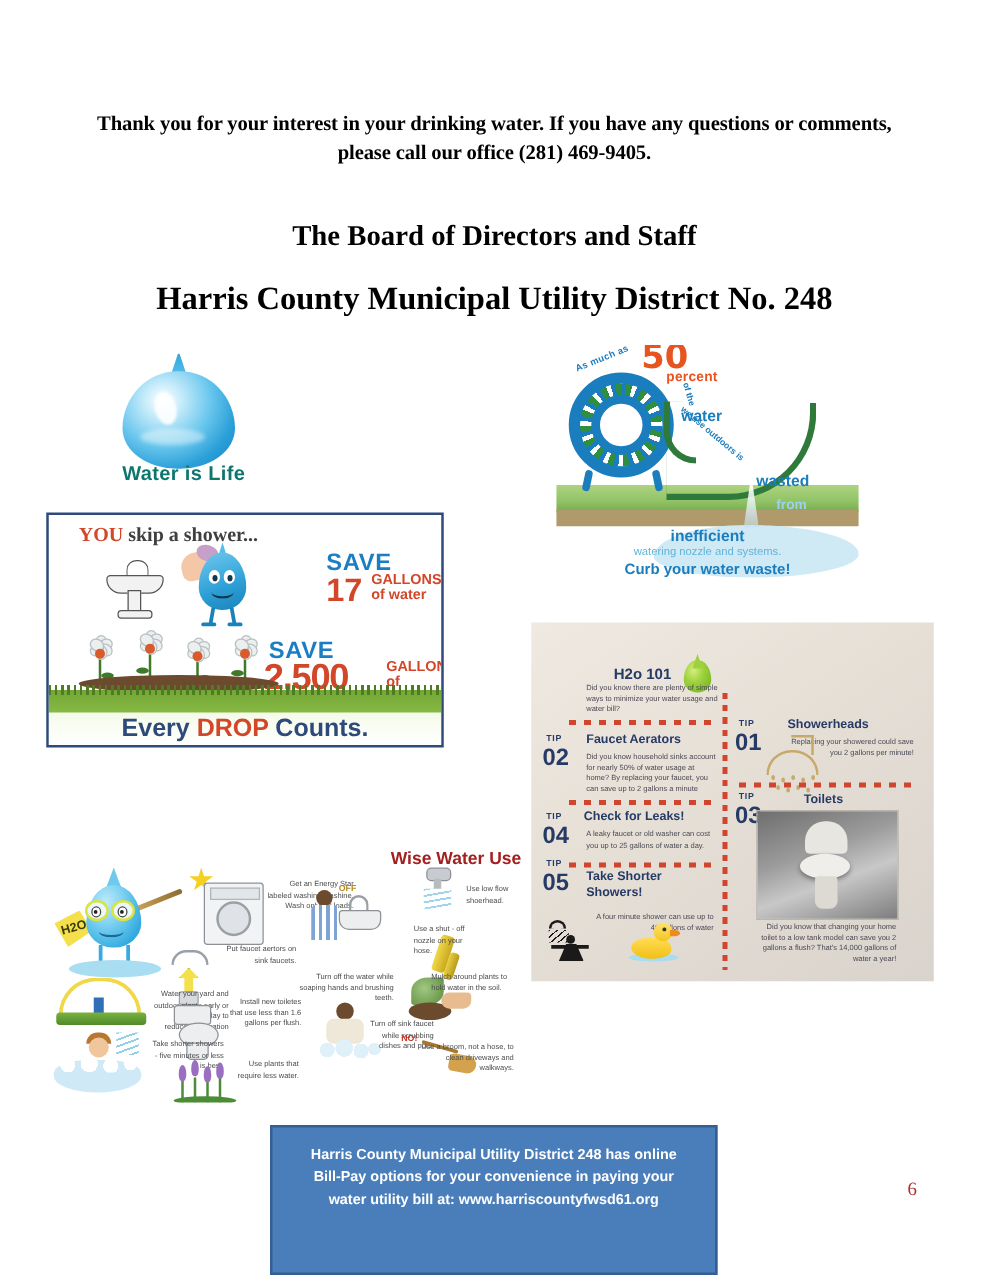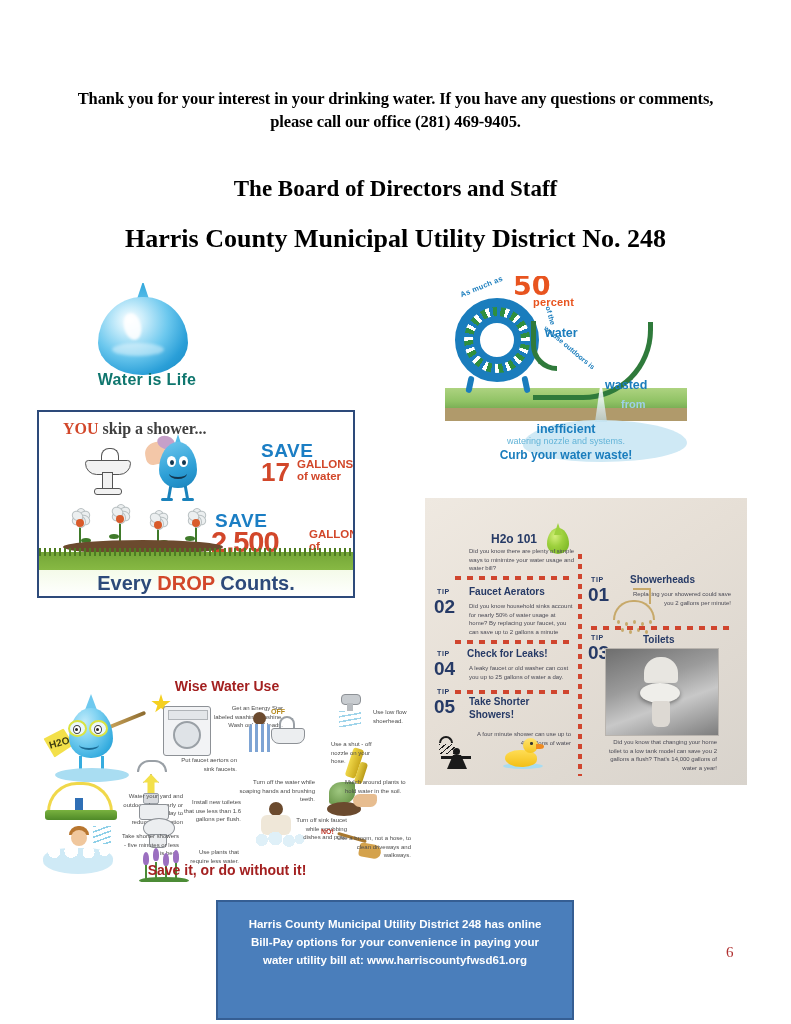--- a/index.html
+++ b/index.html
@@ -421,21 +421,21 @@
   #fig-play {
     left: 37px; top: 652px; width: 380px; height: 230px;
     background: #ffffff;
   }
   .play-title {
     position: absolute; left: 0; top: 2px; width: 380px; text-align: center;
     font-family: "Liberation Sans", sans-serif; font-weight: bold;
     font-size: 20px; color: #1b6fb5;
   }
   .play-sub {
-    position: absolute; left: 0; top: 26px; width: 380px; text-align: center;
+    position: absolute; left: 0; top: 26px; width: 380px; text-align: right;
     font-family: "Liberation Sans", sans-serif; font-weight: bold;
     font-size: 14px; color: #a32020;
   }
   .play-foot {
     position: absolute; left: 0; top: 210px; width: 380px; text-align: center;
     font-family: "Liberation Sans", sans-serif; font-weight: bold;
     font-size: 14px; color: #a32020;
   }
   .pl-txt {
     position: absolute; font-family: "Liberation Sans", sans-serif;
@@ -904,20 +904,19 @@
   </div>
   <div class="pl-txt" style="left:252px;top:164px;width:58px;">Turn off sink faucet while scrubbing dishes and pots.</div>
 
   <div class="no-hose">NO!</div>
   <div class="broom">
     <div class="br-stick"></div>
     <div class="br-head"></div>
   </div>
   <div class="pl-txt" style="left:296px;top:182px;width:78px;">Use a broom, not a hose, to clean driveways and walkways.</div>
 
-  <div class="play-foot">Save it, or do without it!</div>
 </div>
 
 <div id="billpay">
   <div class="billpay-text">Harris County Municipal Utility District 248 has online Bill-Pay options for your convenience in paying your water utility bill at:  www.harriscountyfwsd61.org</div>
 </div>
 
 <div id="page-number">6</div>
 
 </body></html>

